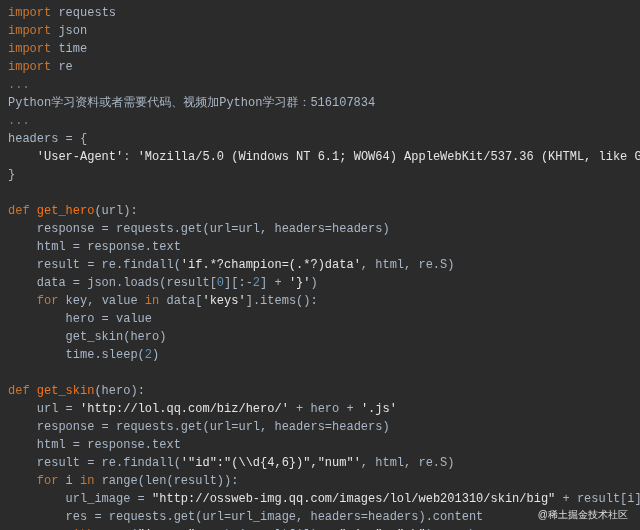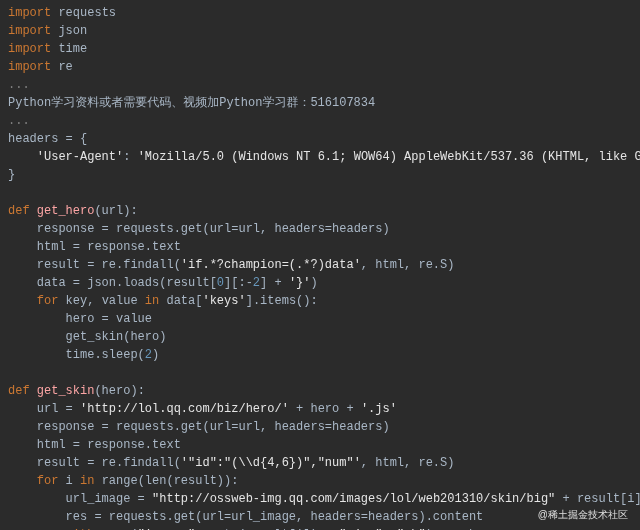--- a/index.html
+++ b/index.html
@@ -14,21 +14,21 @@
     height: 530px;
     overflow: hidden;
     position: relative;
   }
   .code-area {
     padding: 4px 8px;
     white-space: pre;
   }
   .line { display: block; min-height: 1.5em; }
   .kw { color: #cc7832; }
-  .def { color: #fca5a5; }
+  .def { color: #f97316; }
   .str { color: #e5e5e5; }
   .num { color: #6897bb; }
   .com { color: #808080; }
   .plain { color: #a9b7c6; }
   .watermark {
     position: absolute;
     bottom: 8px;
     right: 12px;
     color: #ffffff;
     font-family: sans-serif;

